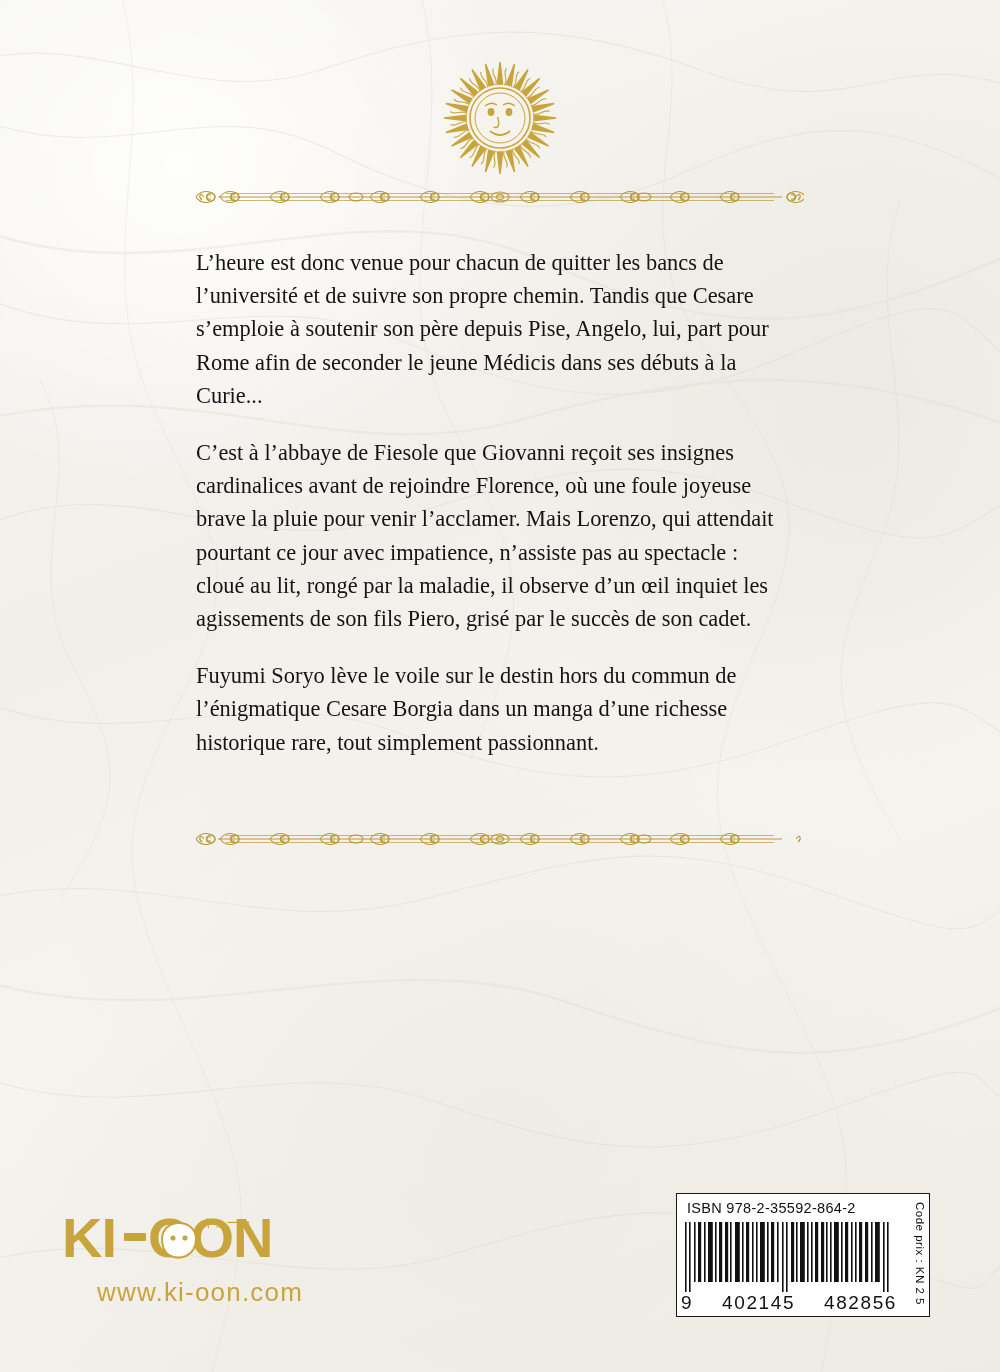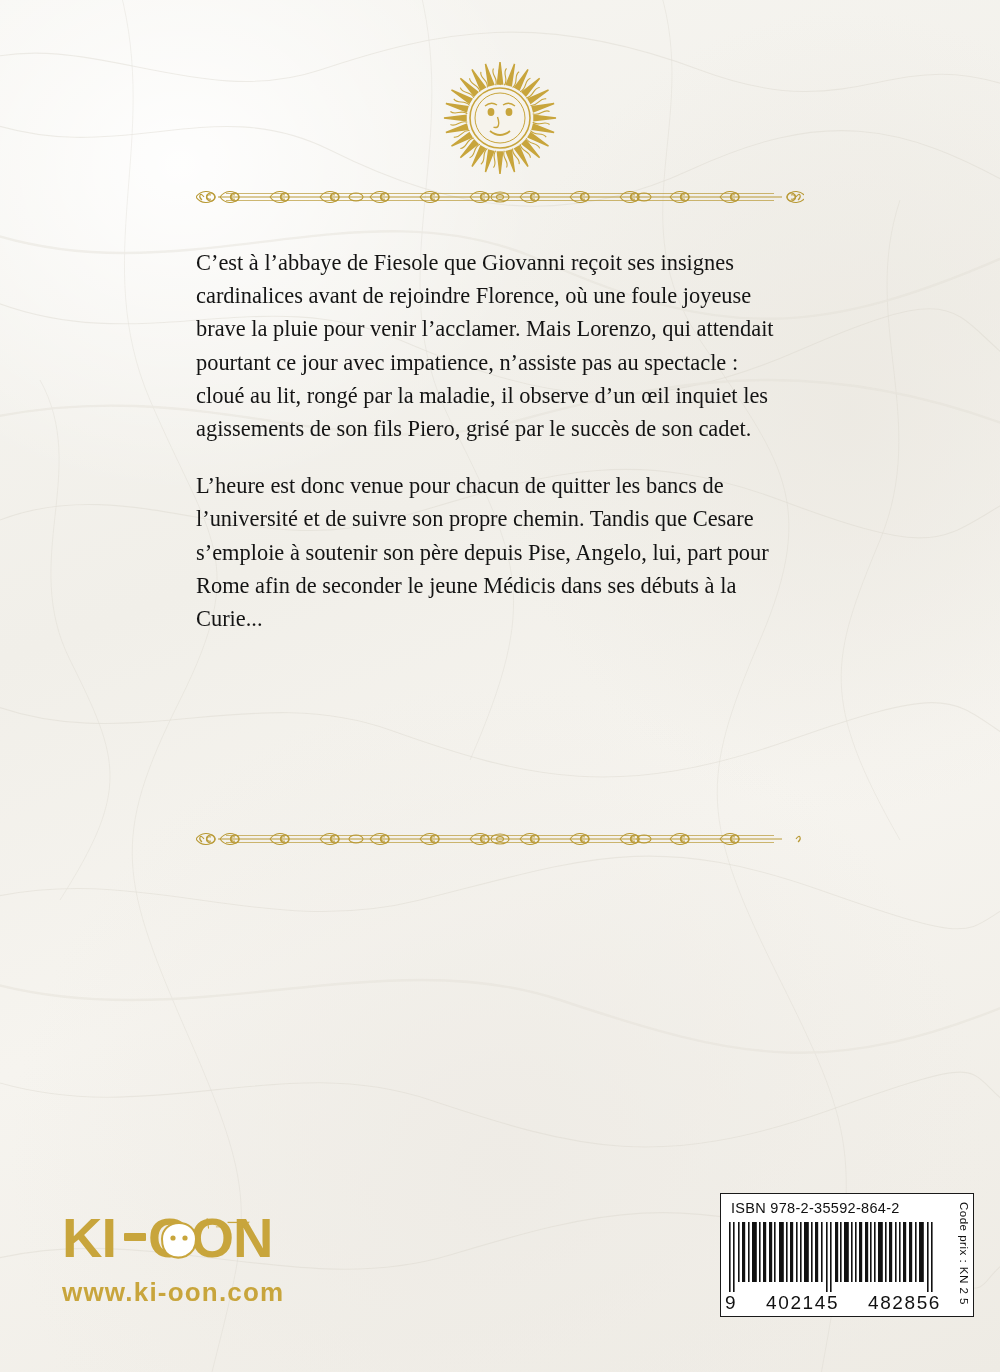--- a/index.html
+++ b/index.html
@@ -82,27 +82,28 @@
   .logo-mark {
     position: relative;
     height: 66px;
   }
   .logo-url {
     margin-top: 6px;
     font-family: "Liberation Sans", sans-serif;
     font-size: 26px;
     letter-spacing: 1.2px;
     color: #c8a53c;
-    font-weight: 700;
+    font-weight: 400;
+    margin-left: 35px;
   }
 
   
   .barcode-box {
     position: absolute;
-    left: 720px;
+    left: 676px;
     top: 1193px;
     width: 254px;
     height: 124px;
     background: #ffffff;
     border: 1px solid #1a1a1a;
     box-sizing: border-box;
   }
   .isbn-text {
     position: absolute;
     left: 10px;
@@ -284,22 +285,23 @@
           <path d="M600,11 c4,-6 6,0 2,3"></path>
           <ellipse cx="304" cy="11" rx="9" ry="5"></ellipse>
           <ellipse cx="304" cy="11" rx="3.5" ry="2.4"></ellipse>
           <ellipse cx="160" cy="11" rx="7" ry="4"></ellipse>
           <ellipse cx="448" cy="11" rx="7" ry="4"></ellipse>
         </g>
       </svg>
     </div>
 
     <div class="blurb">
+      <p>L’heure est donc venue pour chacun de quitter les bancs de l’université et de suivre son propre chemin. Tandis que Cesare s’emploie à soutenir son père depuis Pise, Angelo, lui, part pour Rome afin de seconder le jeune Médicis dans ses débuts à la Curie...</p>
       <p>C’est à l’abbaye de Fiesole que Giovanni reçoit ses insignes cardinalices avant de rejoindre Florence, où une foule joyeuse brave la pluie pour venir l’acclamer. Mais Lorenzo, qui attendait pourtant ce jour avec impatience, n’assiste pas au spectacle : cloué au lit, rongé par la maladie, il observe d’un œil inquiet les agissements de son fils Piero, grisé par le succès de son cadet.</p>
-      <p>L’heure est donc venue pour chacun de quitter les bancs de l’université et de suivre son propre chemin. Tandis que Cesare s’emploie à soutenir son père depuis Pise, Angelo, lui, part pour Rome afin de seconder le jeune Médicis dans ses débuts à la Curie...</p>
+      <p>Fuyumi Soryo lève le voile sur le destin hors du commun de l’énigmatique Cesare Borgia dans un manga d’une richesse historique rare, tout simplement passionnant.</p>
     </div>
 
     <div class="rule rule-bottom">
       <svg width="608" height="22" viewBox="0 0 608 22">
         <g stroke="#b99a36" fill="none" stroke-width="1.1">
           <line x1="22" y1="11" x2="586" y2="11"></line>
           <line x1="30" y1="7.5" x2="578" y2="7.5" stroke-width="0.7"></line>
           <line x1="30" y1="14.5" x2="578" y2="14.5" stroke-width="0.7"></line>
           <g id="flour2">
             <path d="M0,11 c5,-7 14,-7 18,-2 c3,4 -2,8 -6,5 c-3,-2 -1,-6 3,-5"></path>

